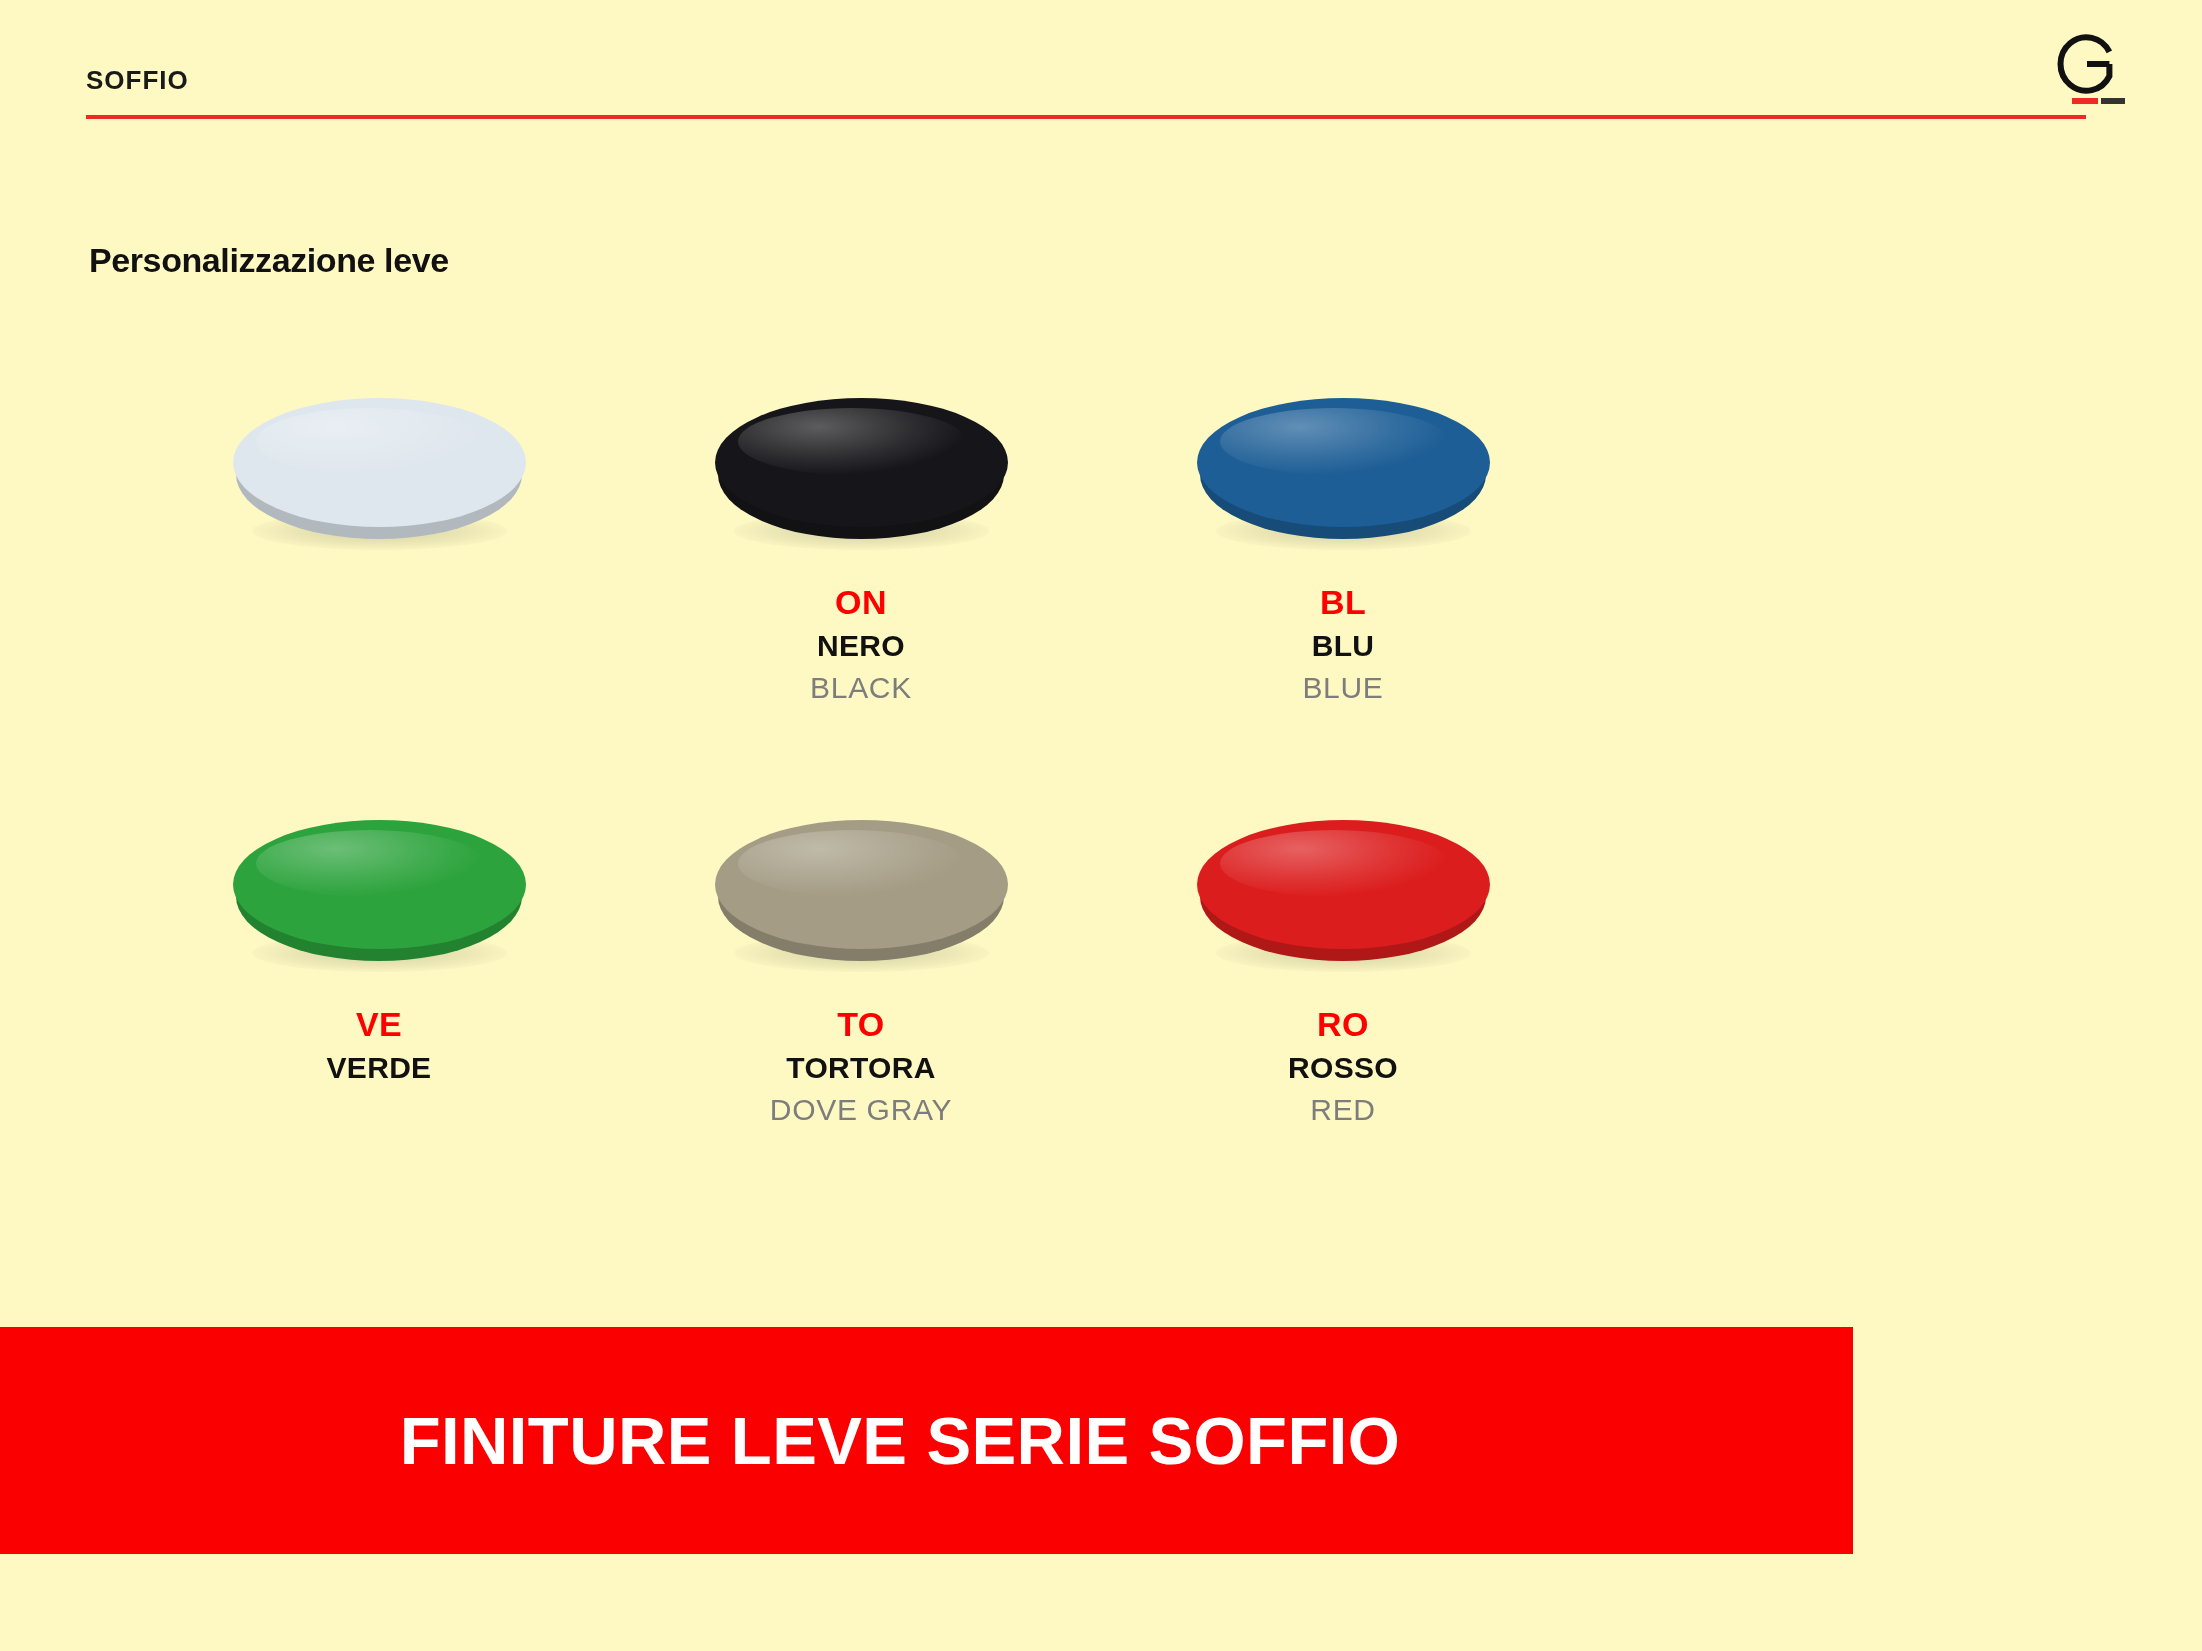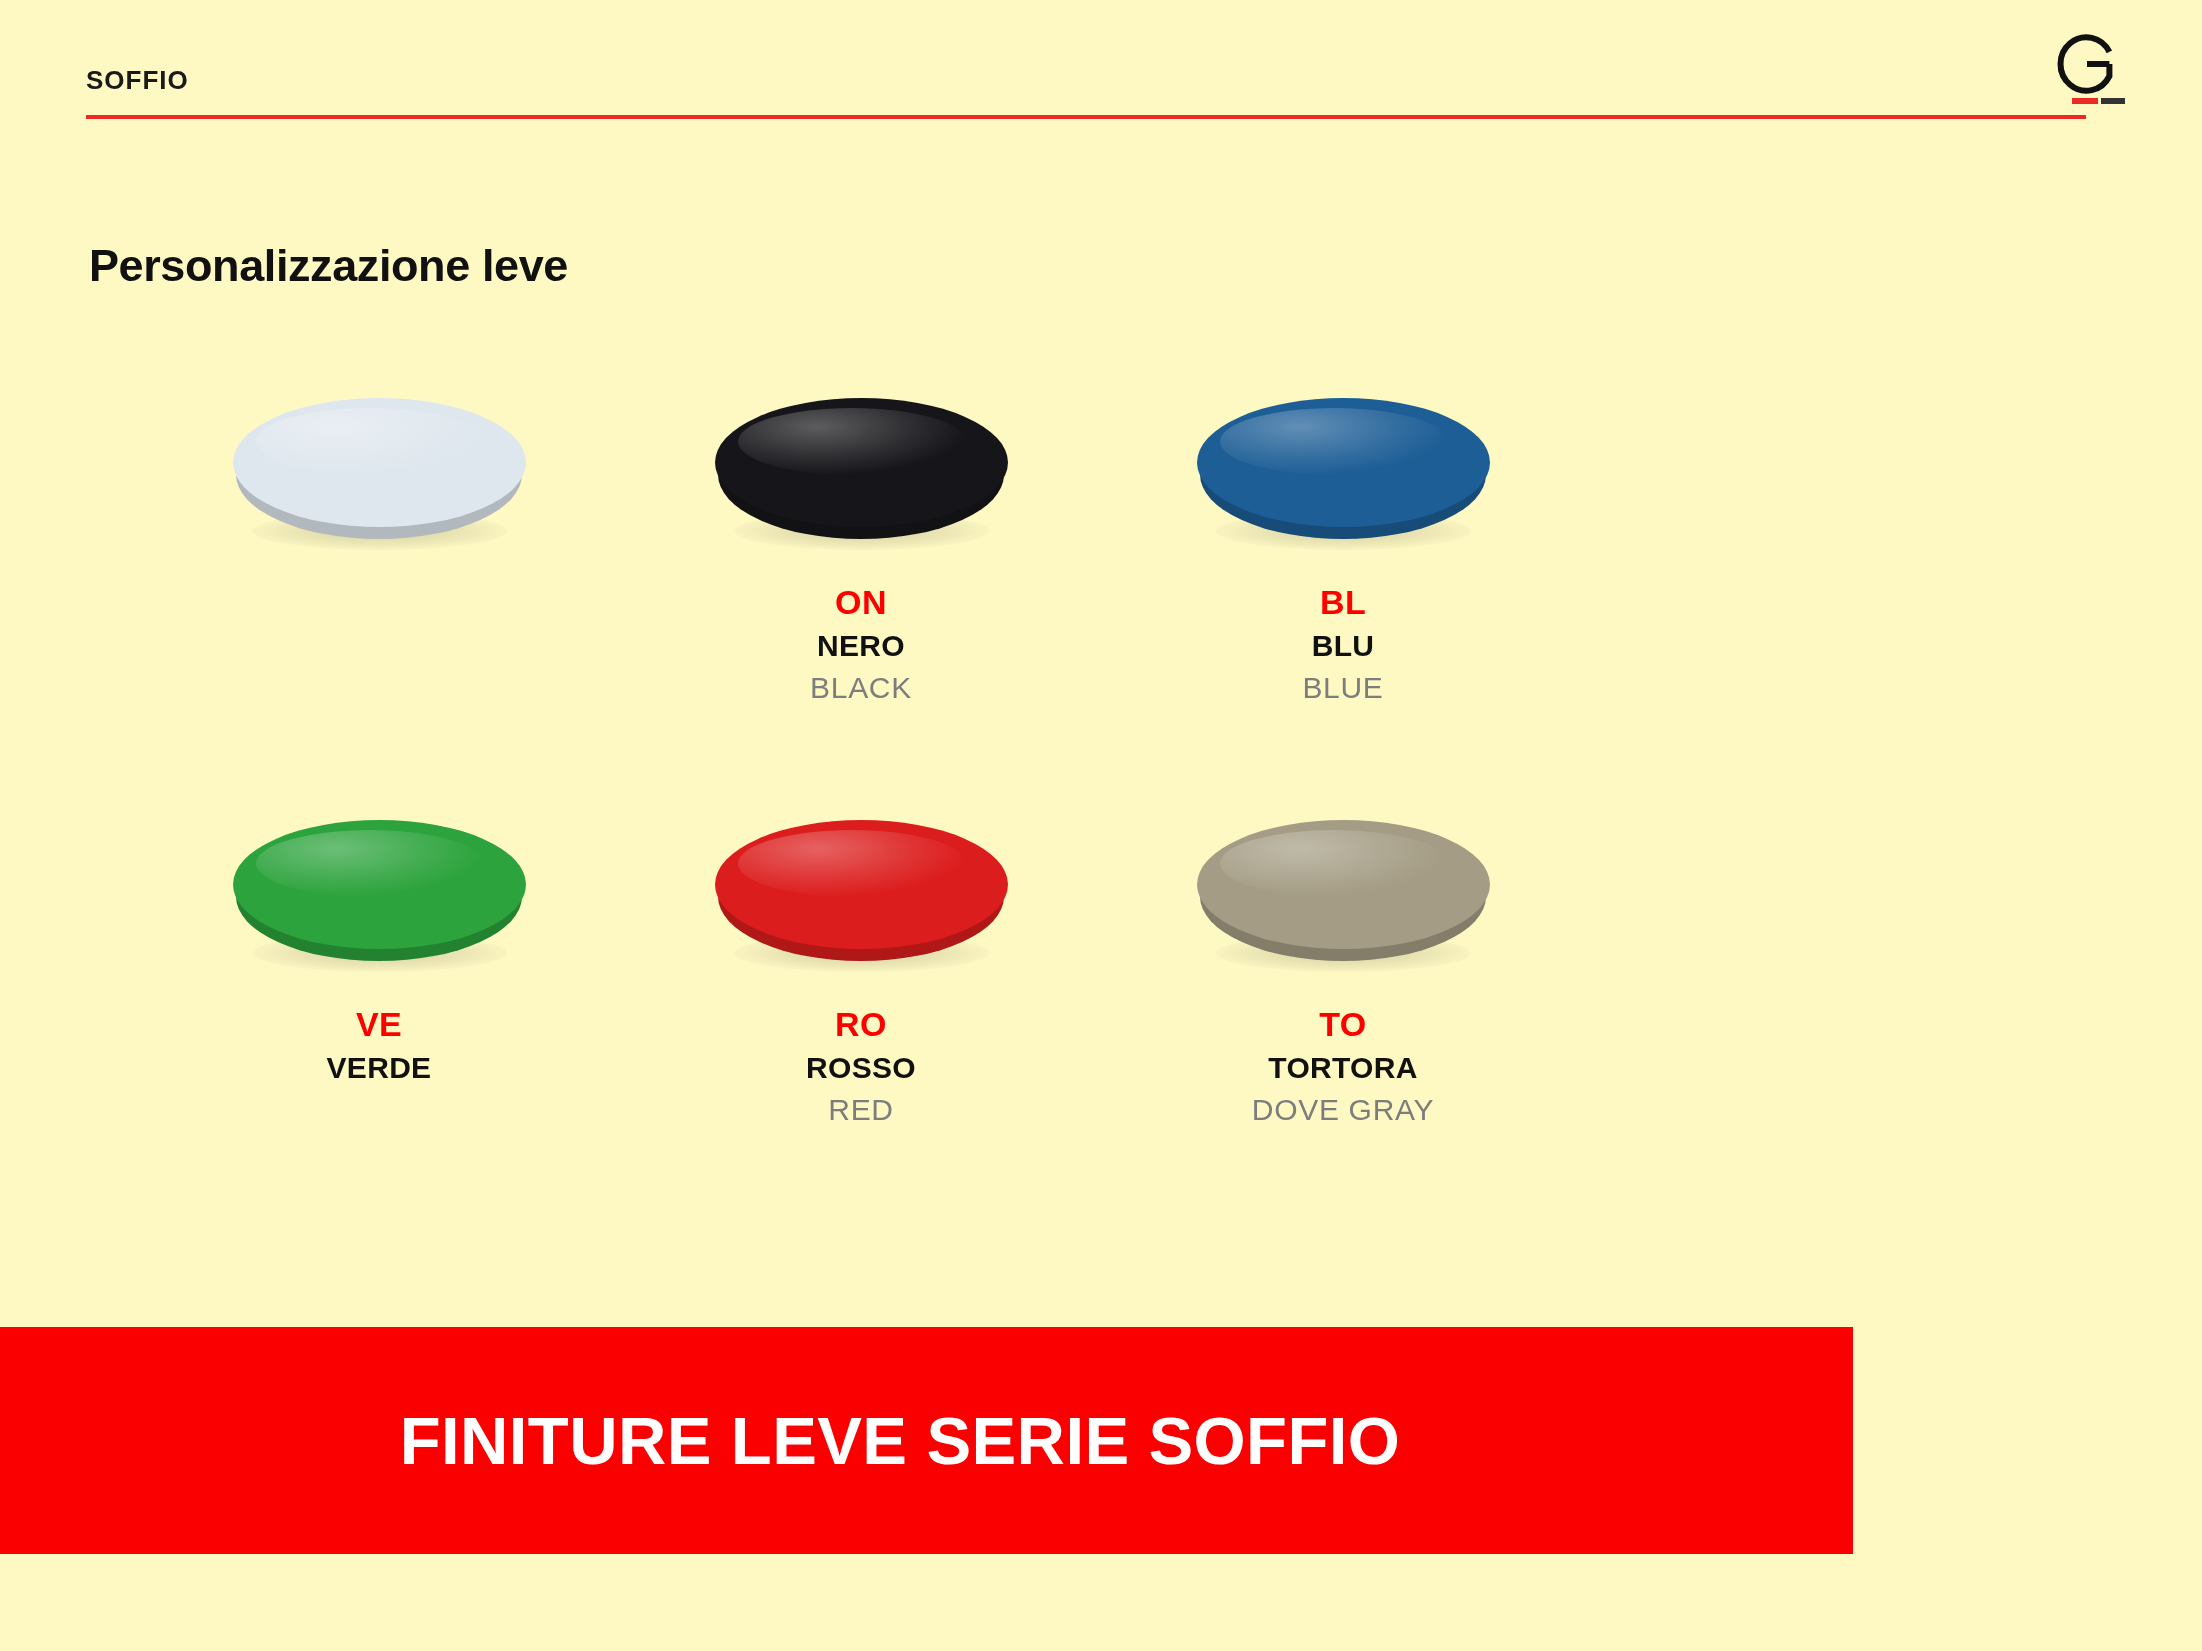--- a/index.html
+++ b/index.html
@@ -81,21 +81,21 @@
     width: 24px;
     height: 6px;
     background: #333333;
   }
 
   
   .section-title {
     position: absolute;
     left: 89px;
     top: 243px;
-    font-size: 45px;
+    font-size: 34px;
     font-weight: 700;
     color: #111111;
     letter-spacing: -0.4px;
     line-height: 1;
   }
 
   
   .swatch-grid {
     position: absolute;
     left: 138px;
@@ -307,43 +307,43 @@
         </div>
         <div class="labels">
           <div class="code" style="color: rgb(255, 0, 0);">VE</div>
           <div class="name-it">VERDE</div>
         </div>
       </div>
 
       <div class="swatch-cell">
         <div class="disc-wrap">
           <div class="disc-shadow"></div>
+          <div class="disc disc-rim" style="background-color: rgb(164, 156, 132);"></div>
+          <div class="disc disc-face" style="background-color: rgb(164, 156, 132);"></div>
+        </div>
+        <div class="labels">
+          <div class="code" style="color: rgb(255, 0, 0);">TO</div>
+          <div class="name-it">TORTORA</div>
+          <div class="name-en">DOVE GRAY</div>
+        </div>
+      </div>
+
+      <div class="swatch-cell">
+        <div class="disc-wrap">
+          <div class="disc-shadow"></div>
           <div class="disc disc-rim" style="background-color: rgb(220, 29, 29);"></div>
           <div class="disc disc-face" style="background-color: rgb(220, 29, 29);"></div>
         </div>
         <div class="labels">
           <div class="code" style="color: rgb(255, 0, 0);">RO</div>
           <div class="name-it">ROSSO</div>
           <div class="name-en">RED</div>
         </div>
       </div>
 
-      <div class="swatch-cell">
-        <div class="disc-wrap">
-          <div class="disc-shadow"></div>
-          <div class="disc disc-rim" style="background-color: rgb(164, 156, 132);"></div>
-          <div class="disc disc-face" style="background-color: rgb(164, 156, 132);"></div>
-        </div>
-        <div class="labels">
-          <div class="code" style="color: rgb(255, 0, 0);">TO</div>
-          <div class="name-it">TORTORA</div>
-          <div class="name-en">DOVE GRAY</div>
-        </div>
-      </div>
-
 
     </div>
 
   </div>
 
   <div class="banner" style="background: rgb(251, 0, 0);">
     <div class="banner-text" style="color: rgb(255, 255, 255);">FINITURE LEVE SERIE SOFFIO</div>
   </div>
 
 </div>

